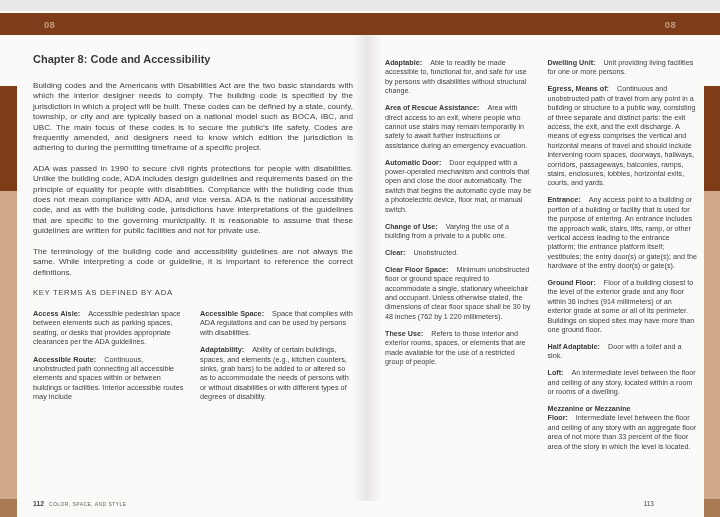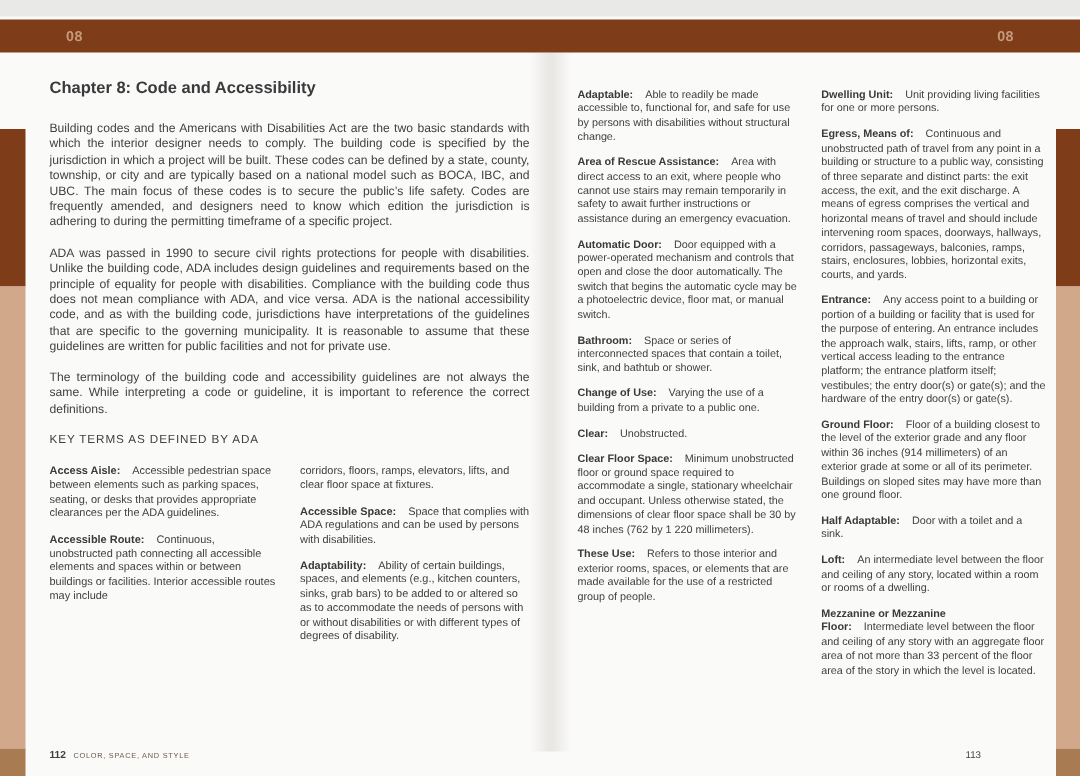--- a/index.html
+++ b/index.html
@@ -82,21 +82,20 @@
     <div class="cols">
       <div class="col">
 
           <p class="term-p"><b>Access Aisle:</b><span>Accessible pedestrian space between elements such as parking spaces, seating, or desks that provides appropriate clearances per the ADA guidelines.</span></p>
 
 
           <p class="term-p"><b>Accessible Route:</b><span>Continuous, unobstructed path connecting all accessible elements and spaces within or between buildings or facilities. Interior accessible routes may include</span></p>
         </div>
       <div class="col">
 
-          <p class="term-p"><span>corridors, floors, ramps, elevators, lifts, and clear floor space at fixtures.</span></p>
 
           <p class="term-p"><b>Accessible Space:</b><span>Space that complies with ADA regulations and can be used by persons with disabilities.</span></p>
 
           <p class="term-p"><b>Adaptability:</b><span>Ability of certain buildings, spaces, and elements (e.g., kitchen counters, sinks, grab bars) to be added to or altered so as to accommodate the needs of persons with or without disabilities or with different types of degrees of disability.</span></p>
         </div>
     </div>
   </div>
   <div class="footer-left">
     <span class="num">112</span>
     <span class="booktitle">COLOR, SPACE, AND STYLE</span>
@@ -105,21 +104,20 @@
   <div class="right-content">
     <div class="cols">
       <div class="col">
 
           <p class="term-p"><b>Adaptable:</b><span>Able to readily be made accessible to, functional for, and safe for use by persons with disabilities without structural change.</span></p>
 
           <p class="term-p"><b>Area of Rescue Assistance:</b><span>Area with direct access to an exit, where people who cannot use stairs may remain temporarily in safety to await further instructions or assistance during an emergency evacuation.</span></p>
 
           <p class="term-p"><b>Automatic Door:</b><span>Door equipped with a power-operated mechanism and controls that open and close the door automatically. The switch that begins the automatic cycle may be a photoelectric device, floor mat, or manual switch.</span></p>
 
-          <p class="term-p"><b>Bathroom:</b><span>Space or series of interconnected spaces that contain a toilet, sink, and bathtub or shower.</span></p>
 
           <p class="term-p"><b>Change of Use:</b><span>Varying the use of a building from a private to a public one.</span></p>
 
           <p class="term-p"><b>Clear:</b><span>Unobstructed.</span></p>
 
           <p class="term-p"><b>Clear Floor Space:</b><span>Minimum unobstructed floor or ground space required to accommodate a single, stationary wheelchair and occupant. Unless otherwise stated, the dimensions of clear floor space shall be 30 by 48 inches (762 by 1 220 millimeters).</span></p>
 
           <p class="term-p"><b>These Use:</b><span>Refers to those interior and exterior rooms, spaces, or elements that are made available for the use of a restricted group of people.</span></p>
 
         </div>

